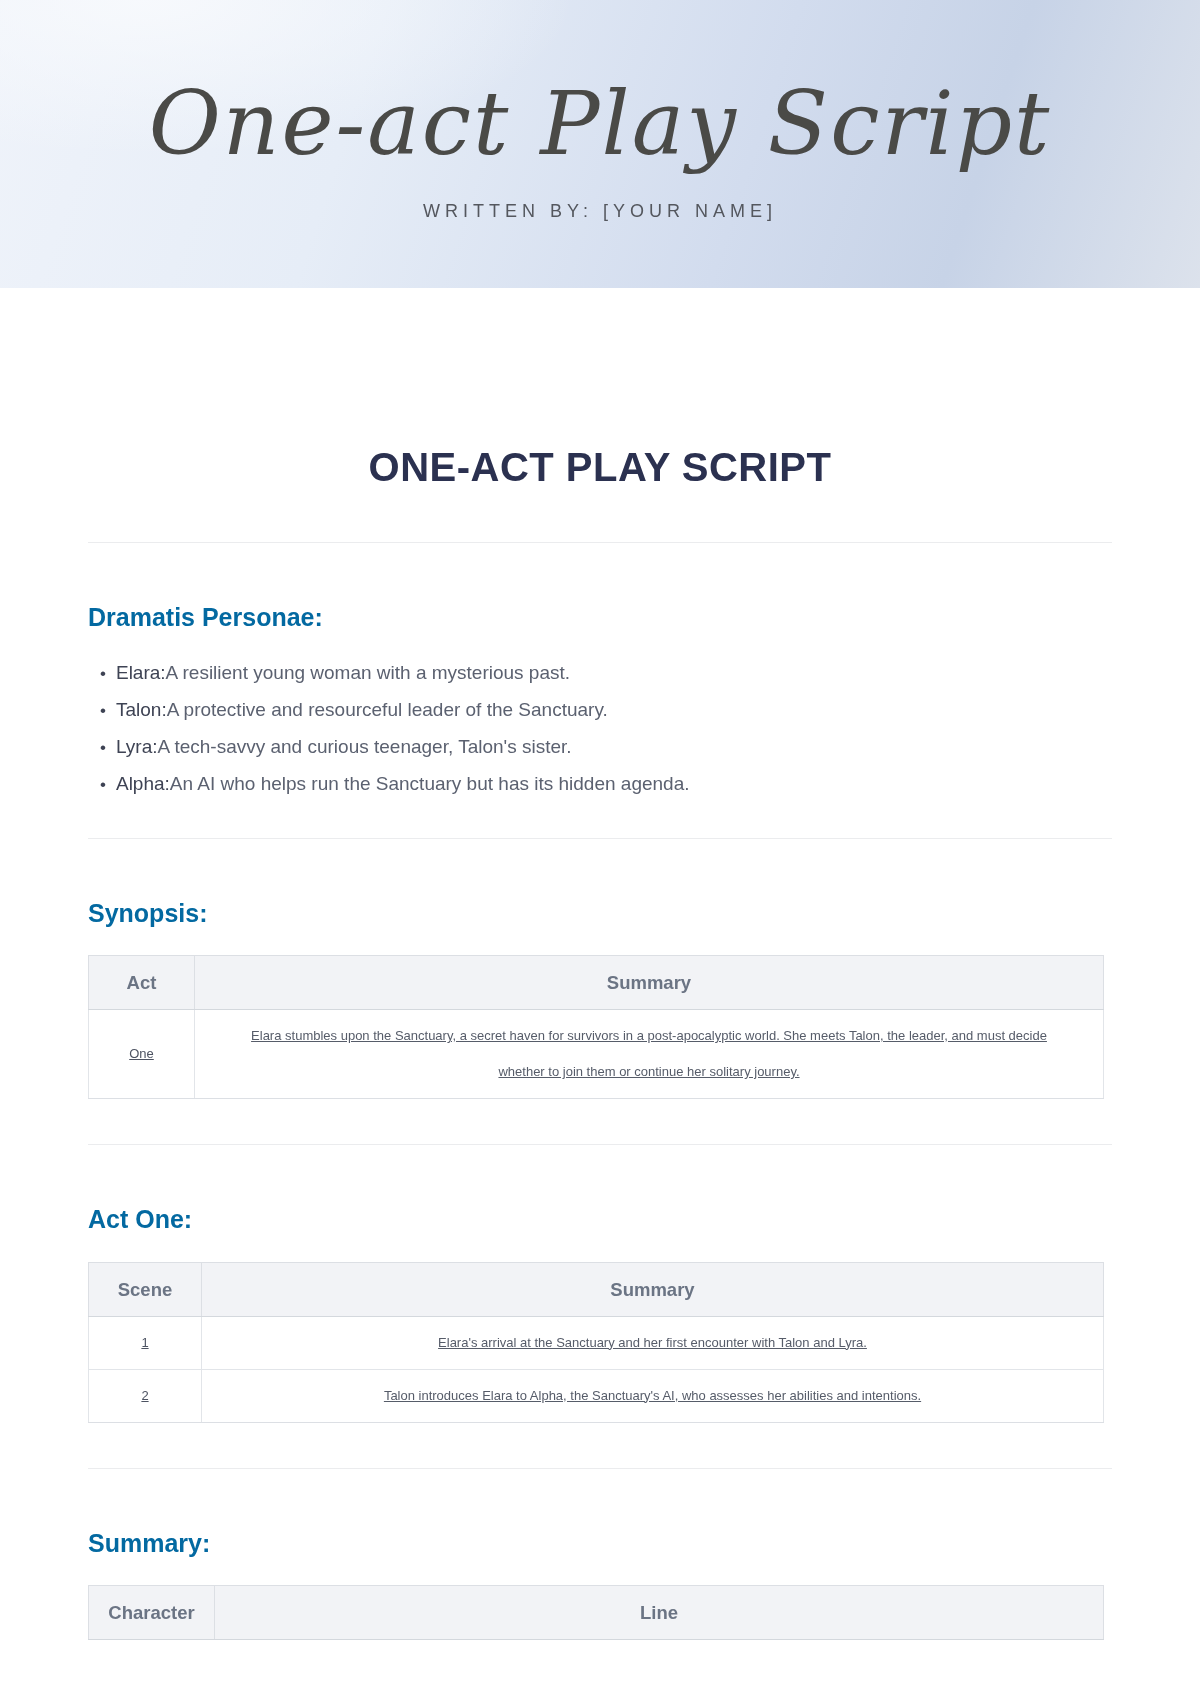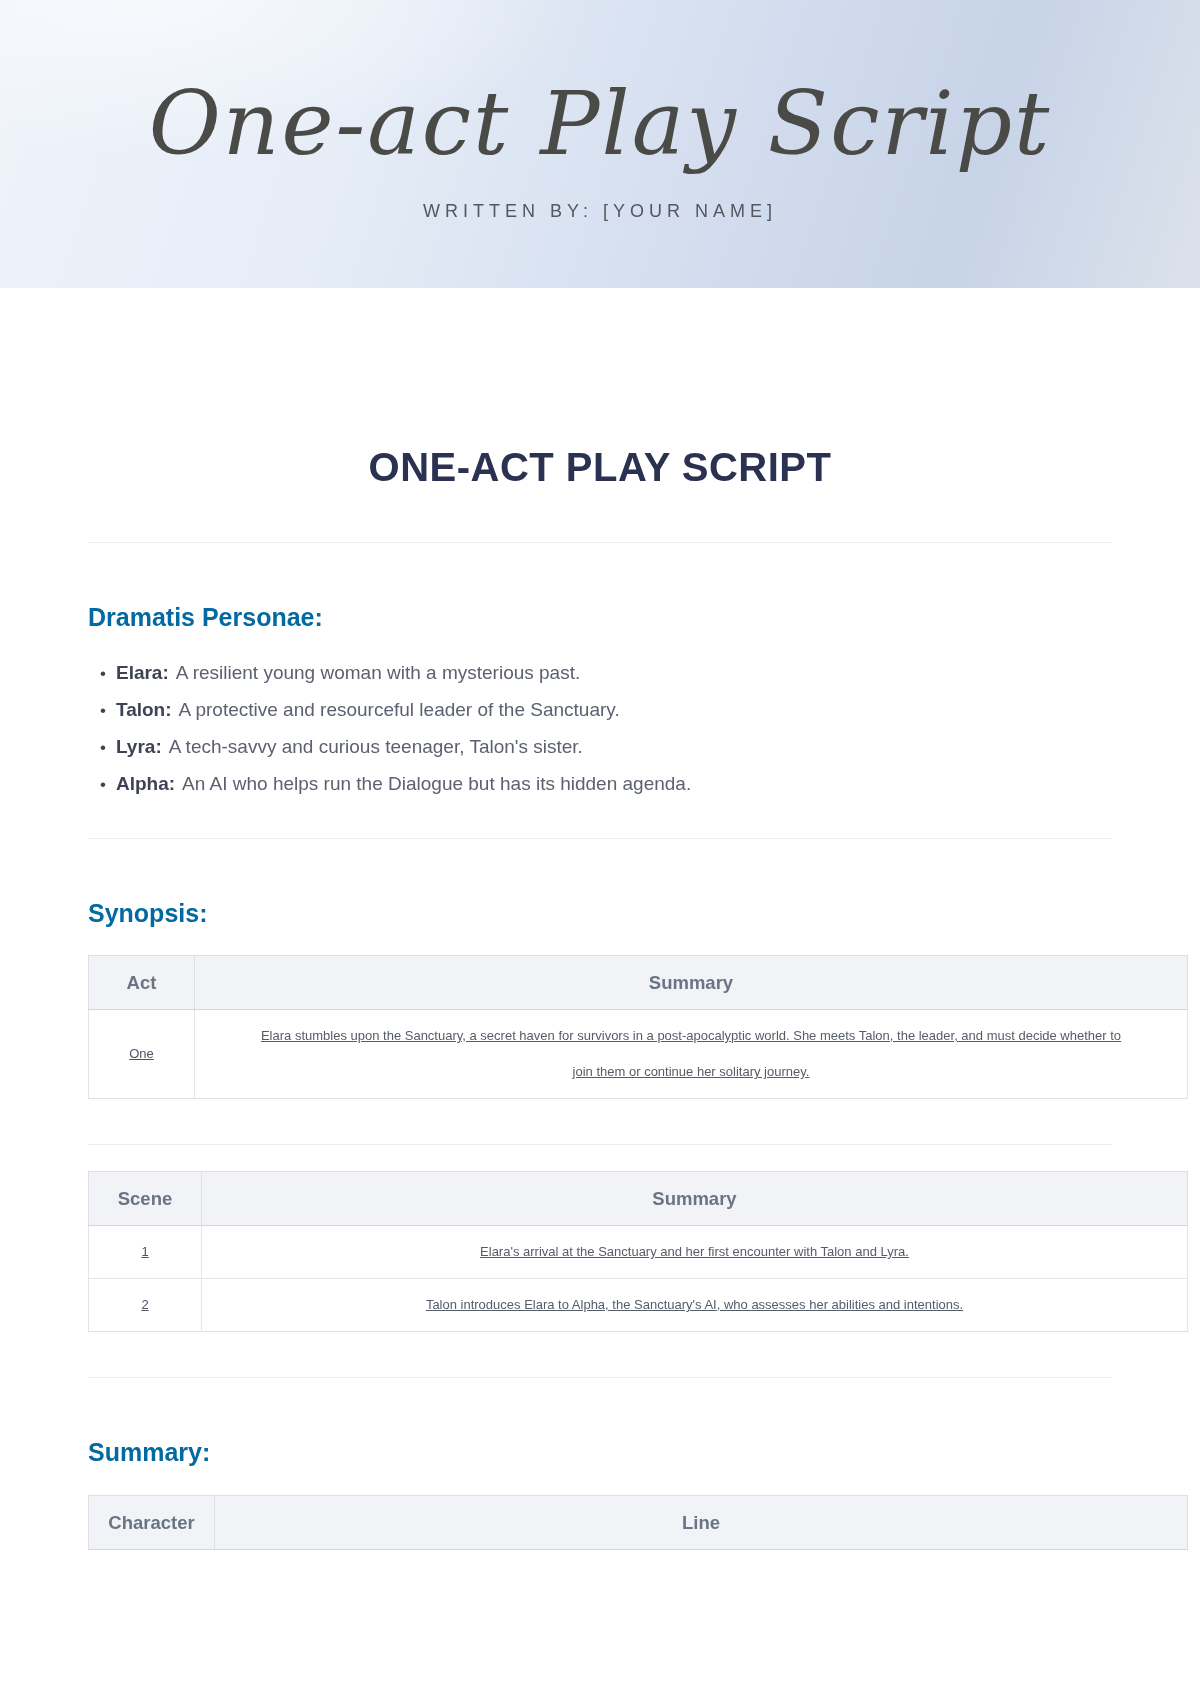--- a/index.html
+++ b/index.html
@@ -86,30 +86,29 @@
     margin-bottom: 10px;
     color: #5b6170;
   }
   .bullet-dot {
     color: #3e4354;
     font-size: 17px;
     margin-right: 10px;
     flex: 0 0 auto;
   }
   .char-name {
-    font-weight: 700;
+    font-weight: 400;
     color: #3e4354;
-    margin-right: 7px;
     white-space: nowrap;
   }
 
   
   table.doc-table {
     margin-top: 26px;
-    width: 1100px;
+    width: 1016px;
     border-collapse: collapse;
     table-layout: fixed;
   }
   .doc-table th, .doc-table td {
     border: 1px solid #dcdfe4;
     text-align: center;
     vertical-align: middle;
   }
   .doc-table th {
     background: #f2f3f6;
@@ -161,21 +160,21 @@
       <li class="personae-item">
         <span class="bullet-dot">•</span>
         <span><span class="char-name">Talon:</span><span>A protective and resourceful leader of the Sanctuary.</span></span>
       </li>
       <li class="personae-item">
         <span class="bullet-dot">•</span>
         <span><span class="char-name">Lyra:</span><span>A tech-savvy and curious teenager, Talon's sister.</span></span>
       </li>
       <li class="personae-item">
         <span class="bullet-dot">•</span>
-        <span><span class="char-name">Alpha:</span><span>An AI who helps run the Dialogue but has its hidden agenda.</span></span>
+        <span><span class="char-name">Alpha:</span><span>An AI who helps run the Sanctuary but has its hidden agenda.</span></span>
       </li>
     </ul>
   </section>
 
   <div class="divider mt-40"></div>
 
   <section>
     <h2 class="section-heading">Synopsis:</h2>
     <table class="doc-table">
       <colgroup>
@@ -193,20 +192,21 @@
           <td class="key-cell">One</td>
           <td>Elara stumbles upon the Sanctuary, a secret haven for survivors in a post-apocalyptic world. She meets Talon, the leader, and must decide whether to join them or continue her solitary journey.</td>
         </tr>
       </tbody>
     </table>
   </section>
 
   <div class="divider mt-45"></div>
 
   <section>
+    <h2 class="section-heading">Act One:</h2>
     <table class="doc-table">
       <colgroup>
           <col class="col-scene">
           <col>
         </colgroup>
       <thead>
         <tr>
           <th>Scene</th>
           <th>Summary</th>
         </tr>

